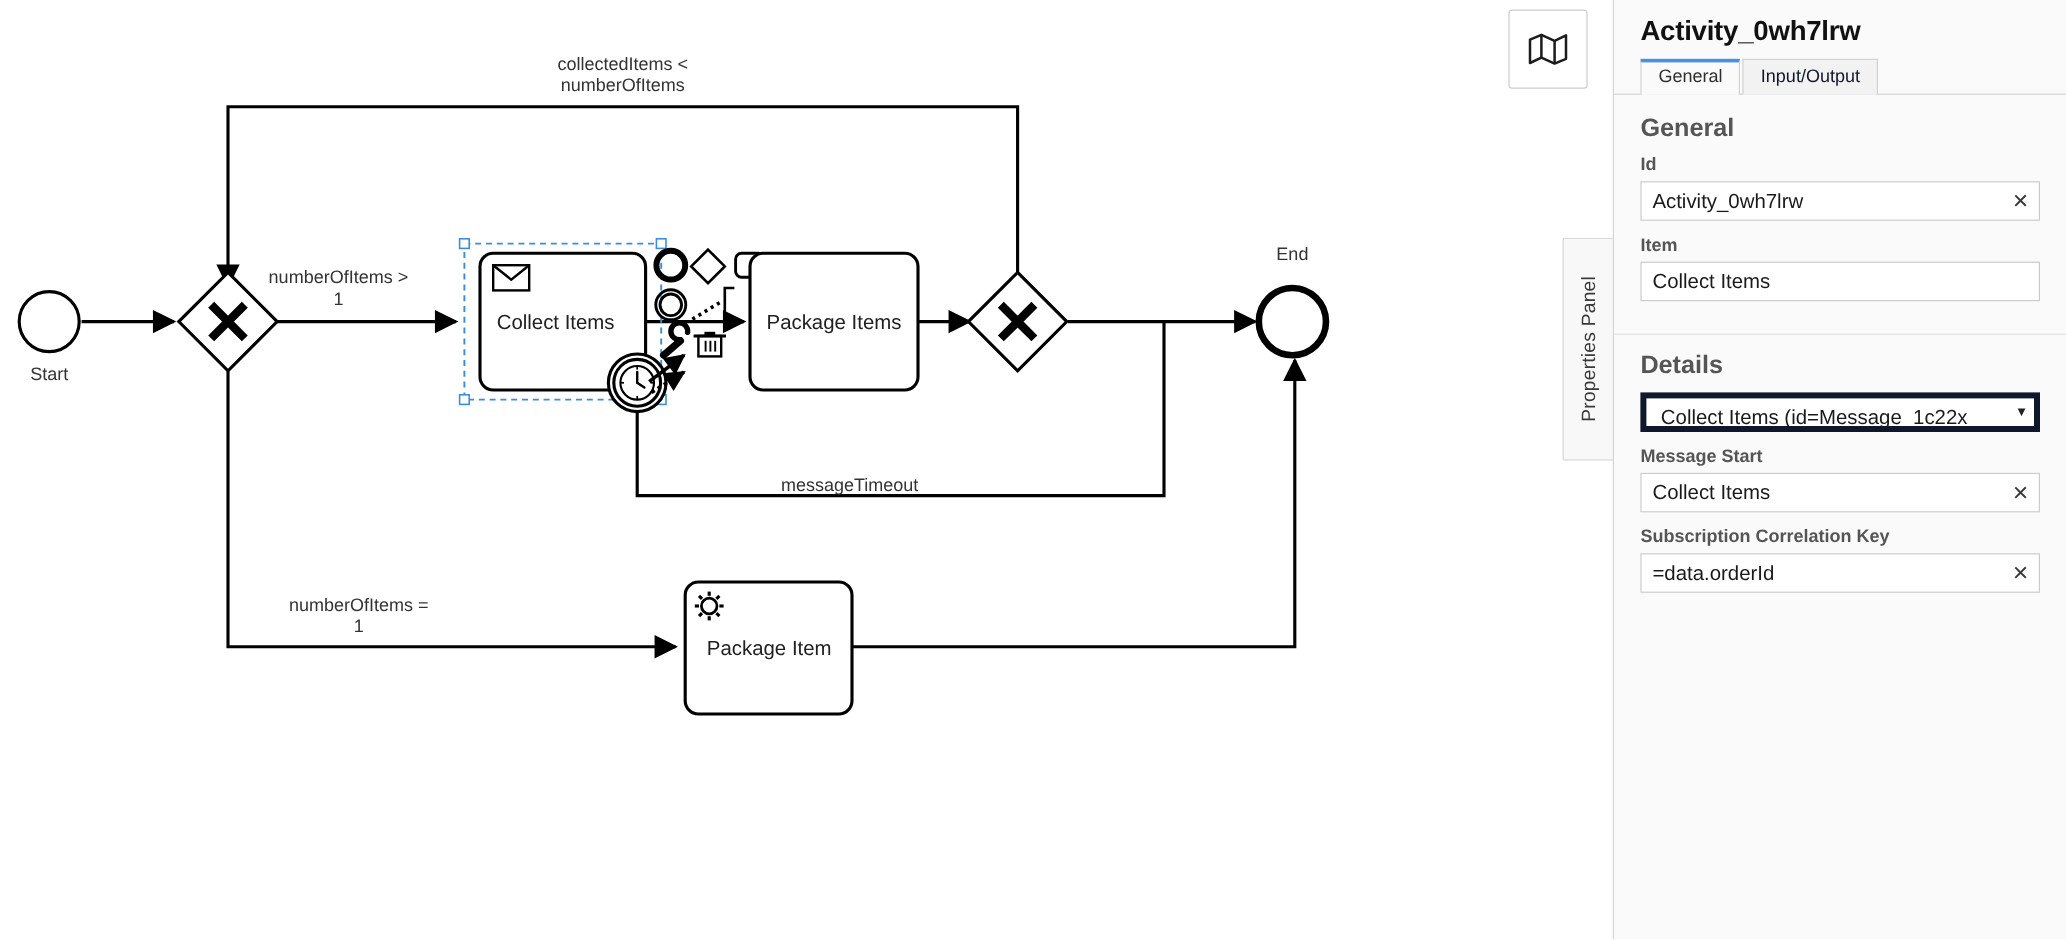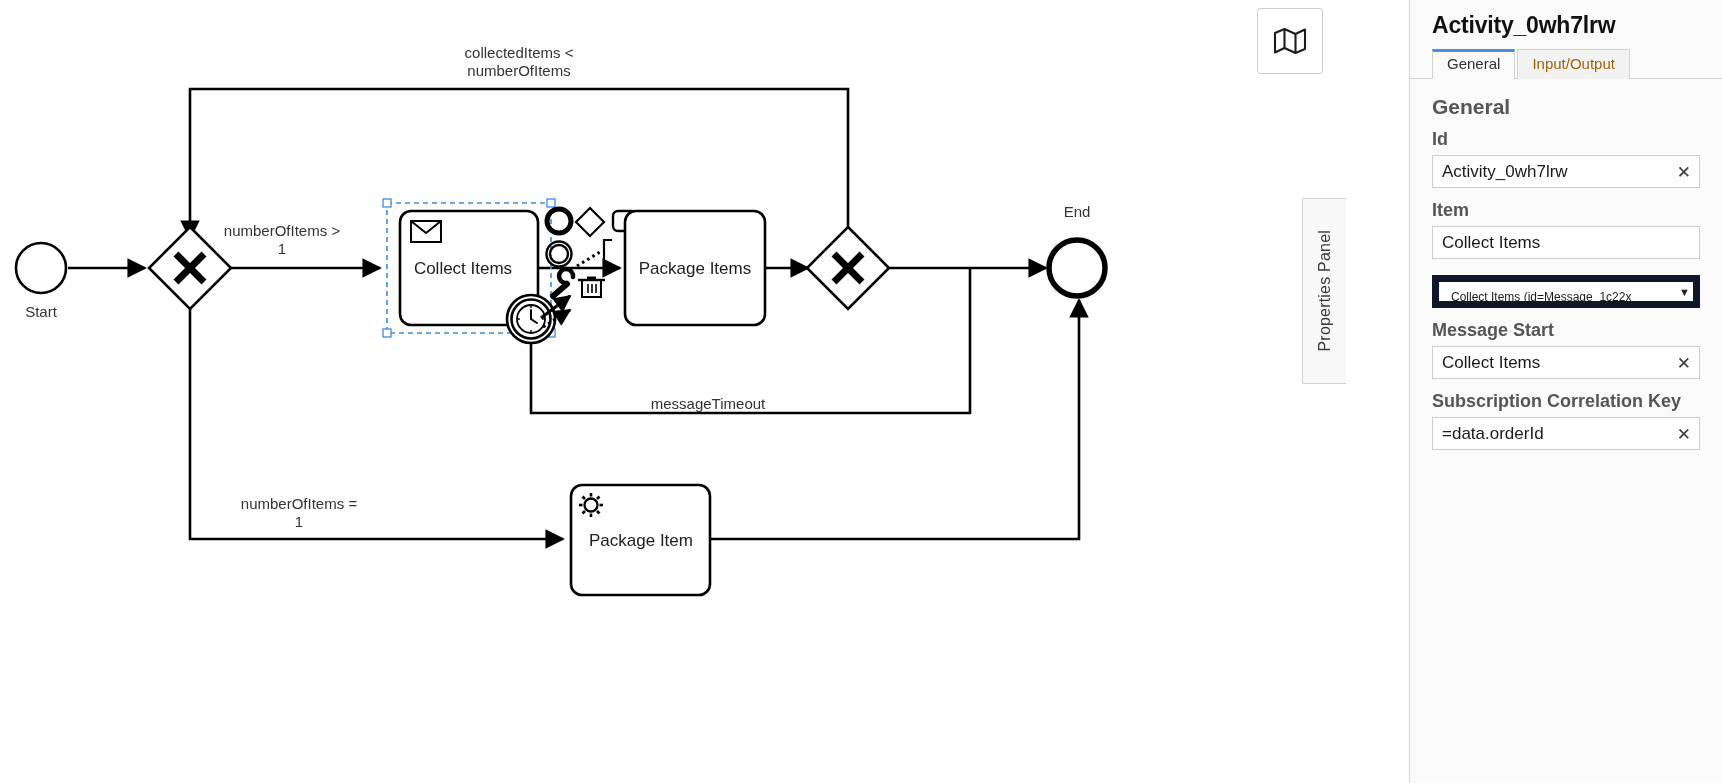--- a/index.html
+++ b/index.html
@@ -63,40 +63,40 @@
     writing-mode: vertical-rl;
     transform: rotate(180deg);
     font-size: 16px; color: #3a3a3a;
     white-space: nowrap;
     letter-spacing: .2px;
   }
 
   
   #panel {
     position: absolute; right: 0; top: 0;
-    width: 313px; height: 783px;
+    width: 378px; height: 783px;
     background: #fafafa;
     border-left: 1px solid #d5d5d5;
     z-index: 5;
     overflow: hidden;
   }
   #panel-title {
     font-size: 23px; font-weight: bold; color: #111;
     padding: 12px 0 10px 22px;
     letter-spacing: -.2px;
   }
   #tabs {
     display: flex; align-items: flex-end;
     padding-left: 22px;
     border-bottom: 1px solid #d3d3d3;
     height: 30px;
   }
   .tab {
     position: relative;
-    font-size: 15px; color: #a16207;
+    font-size: 15px; color: #0f172a;
     padding: 4px 14px 5px 14px;
     border: 1px solid #d3d3d3;
     border-bottom: none;
     background: #f2f2f2;
     cursor: pointer;
     margin-right: 2px;
     line-height: 20px;
     top: 1px;
   }
   .tab.active {
@@ -113,21 +113,21 @@
     font-size: 21px; font-weight: bold; color: #555;
     padding: 16px 0 10px 22px;
   }
   .sec-head.details {
     border-top: 1px solid #e2e2e2;
     margin-top: 10px;
     padding-top: 14px;
   }
   .field { padding: 0 22px 12px 22px; position: relative; }
   .field-label {
-    font-size: 18px; font-weight: bold; color: #555;
+    font-size: 15px; font-weight: bold; color: #555;
     margin-bottom: 5px;
     display: block;
   }
   .field-label-row {
     display: flex; align-items: center; justify-content: space-between;
     margin-bottom: 5px;
   }
   .inp-wrap { position: relative; }
   .inp {
     width: 100%; height: 33px;
@@ -155,23 +155,23 @@
   }
   .plus-btn {
     width: 30px; height: 26px;
     border: 1px solid #cccccc; background: #f4f4f4;
     display: flex; align-items: center; justify-content: center;
     font-size: 19px; color: #333; cursor: pointer; line-height: 1;
   }
   .select-wrap { position: relative; }
   .select-inp {
     width: 100%; height: 33px;
-    border: 7px solid #0f172a; background: #ffffff;
-    font-family: "Liberation Sans", sans-serif;
-    font-size: 12px; color: #1a1a1a;
+    border: 5px solid #0f172a; background: #ffffff;
+    font-family: "Liberation Sans", sans-serif;
+    font-size: 17px; color: #1a1a1a;
     padding: 0 32px 0 12px;
     line-height: 31px;
     white-space: nowrap; overflow: hidden;
     cursor: pointer;
   }
   .caret {
     position: absolute; right: 10px; top: 50%; transform: translateY(-50%);
     font-size: 11px; color: #222; pointer-events: none;
   }
 </style>
@@ -372,20 +372,21 @@
       </div>
     </div>
 
     <div class="field">
       <span class="field-label">Item</span>
       <div class="inp-wrap">
         <textarea class="textarea-inp" style="">Collect Items</textarea>
       </div>
     </div>
 
+    <div class="sec-head details">Details</div>
 
     <div class="field">
       <div class="select-wrap">
         <div class="select-inp">Collect Items (id=Message_1c22x</div>
         <span class="caret">▼</span>
       </div>
     </div>
 
     <div class="field">
       <span class="field-label">Message Start</span>

